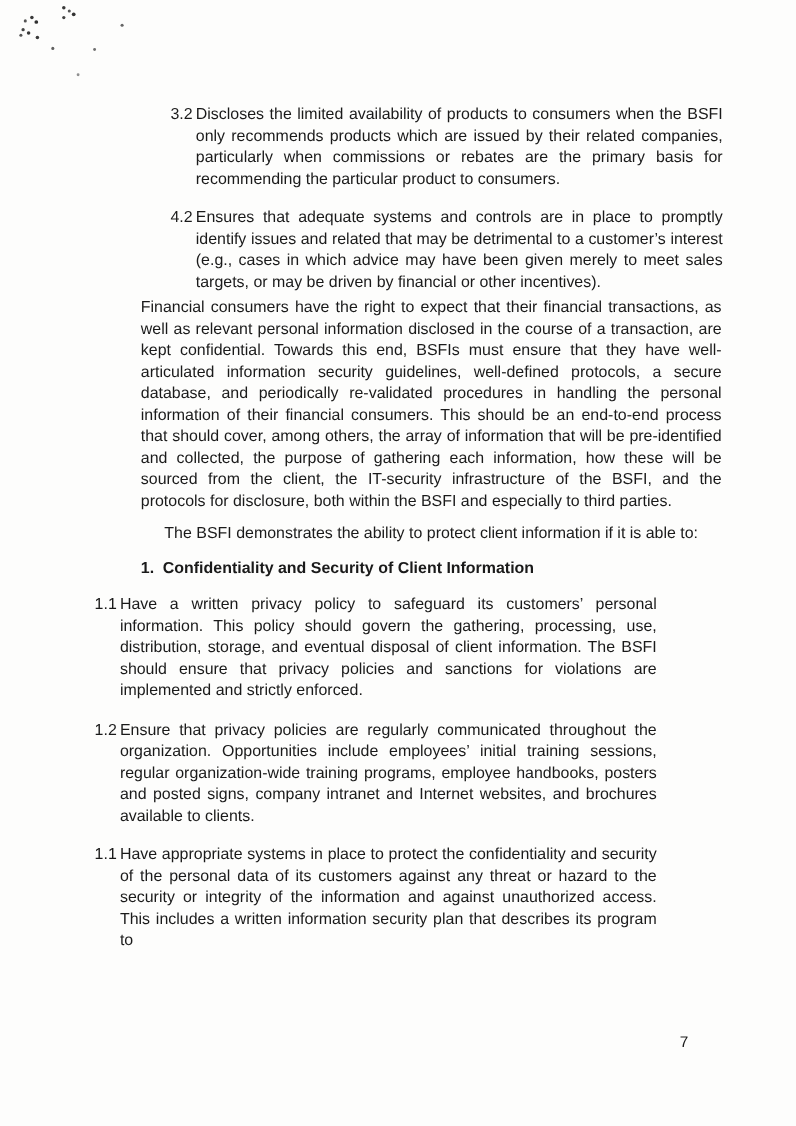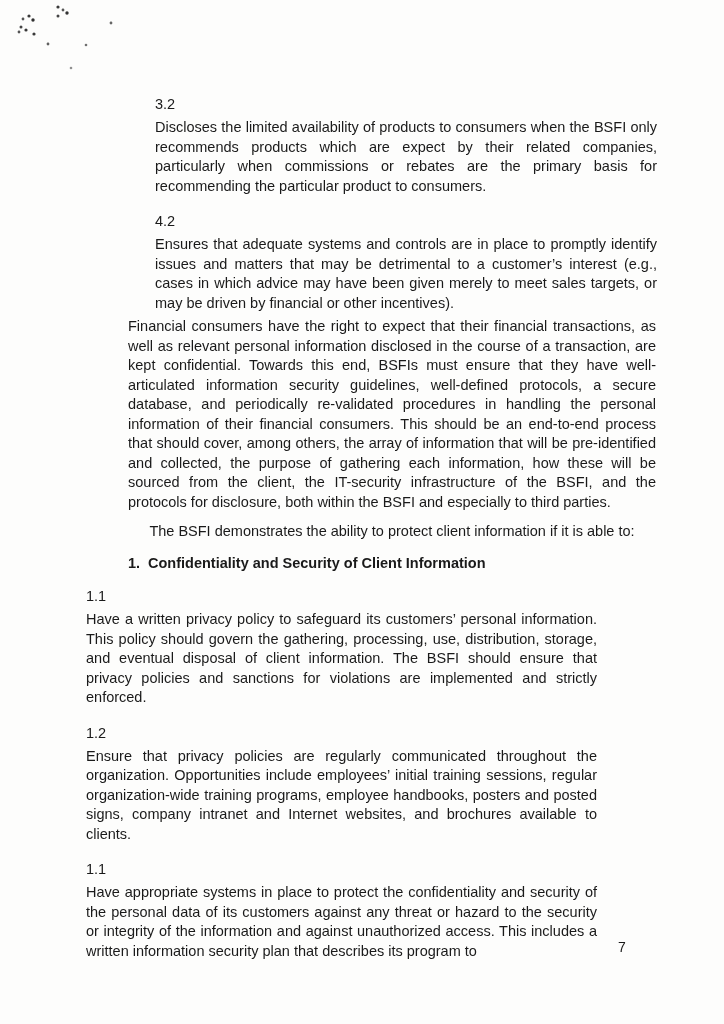--- a/index.html
+++ b/index.html
@@ -33,21 +33,21 @@
       33px 33px 0 0.6px #3a3a3a,
       47px 43px 0 0.4px #606060,
       85px 44px 0 0.3px #707070,
       70px 67px 0 0.3px #909090;
     border-radius: 50%;
   }
   .content { position: absolute; top: 95px; left: 0; width: 724px; }
 
   .hang-list { margin: 0 0 0 155px; width: 502px; }
   .hang-list.inner { margin-left: 86px; width: 511px; }
-  .li { display: flex; margin-bottom: 16px; flex-direction: column; }
+  .li { display: flex; margin-bottom: 16px; }
   .li:last-child { margin-bottom: 0; }
   .li .num { flex: 0 0 23px; }
   .li .txt { flex: 1; text-align: justify; }
 
   .heading-b {
     margin: 10px 0 14px 110px;
     font-weight: bold;
   }
   .heading-b .lbl { display: inline-block; width: 23px; }
 
@@ -75,25 +75,25 @@
 <body>
 
 <div class="page">
   <div class="specks"></div>
 
   <div class="content">
 
     <div class="hang-list">
       <div class="li">
         <span class="num">3.2</span>
-        <div class="txt">Discloses the limited availability of products to consumers when the BSFI only recommends products which are expect by their related companies, particularly when commissions or rebates are the primary basis for recommending the particular product to consumers.</div>
+        <div class="txt">Discloses the limited availability of products to consumers when the BSFI only recommends products which are issued by their related companies, particularly when commissions or rebates are the primary basis for recommending the particular product to consumers.</div>
       </div>
       <div class="li">
         <span class="num">4.2</span>
-        <div class="txt">Ensures that adequate systems and controls are in place to promptly identify issues and matters that may be detrimental to a customer’s interest (e.g., cases in which advice may have been given merely to meet sales targets, or may be driven by financial or other incentives).</div>
+        <div class="txt">Ensures that adequate systems and controls are in place to promptly identify issues and related that may be detrimental to a customer’s interest (e.g., cases in which advice may have been given merely to meet sales targets, or may be driven by financial or other incentives).</div>
       </div>
     </div>
 
 
     <p class="para">Financial consumers have the right to expect that their financial transactions, as well as relevant personal information disclosed in the course of a transaction, are kept confidential. Towards this end, BSFIs must ensure that they have well-articulated information security guidelines, well-defined protocols, a secure database, and periodically re-validated procedures in handling the personal information of their financial consumers.  This should be an end-to-end process that should cover, among others, the array of information that will be pre-identified and collected, the purpose of gathering each information, how these will be sourced from the client, the IT-security infrastructure of the BSFI, and the protocols for disclosure, both within the BSFI and especially to third parties.</p>
 
     <p class="para no-justify">The BSFI demonstrates the ability to protect client information if it is able to:</p>
 
     <div class="heading-1">
       <span class="lbl">1.</span><span>Confidentiality and Security of Client Information</span>

